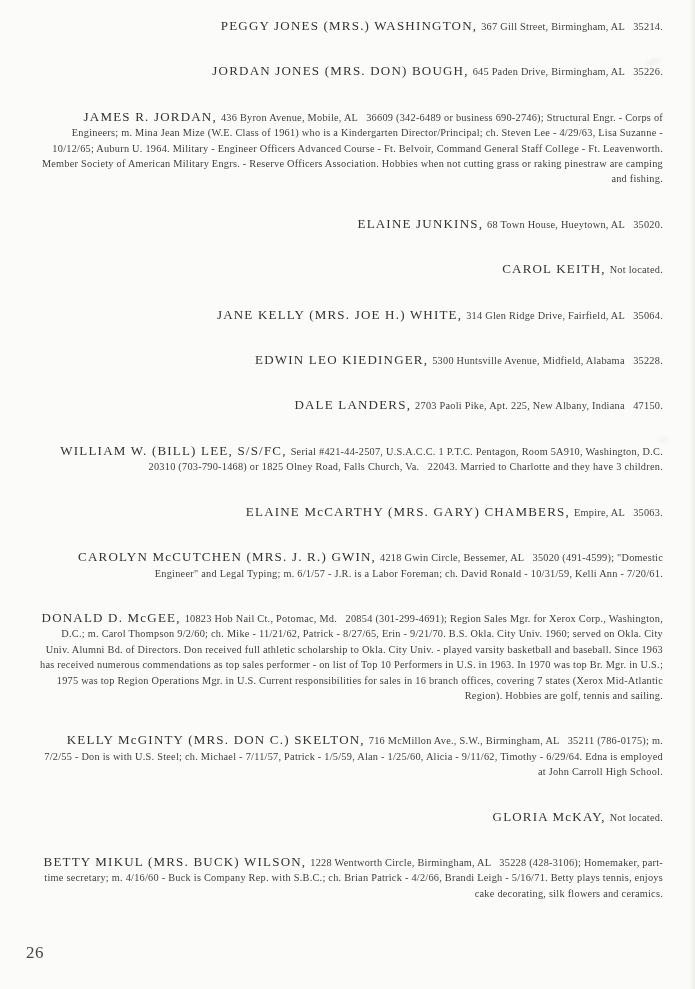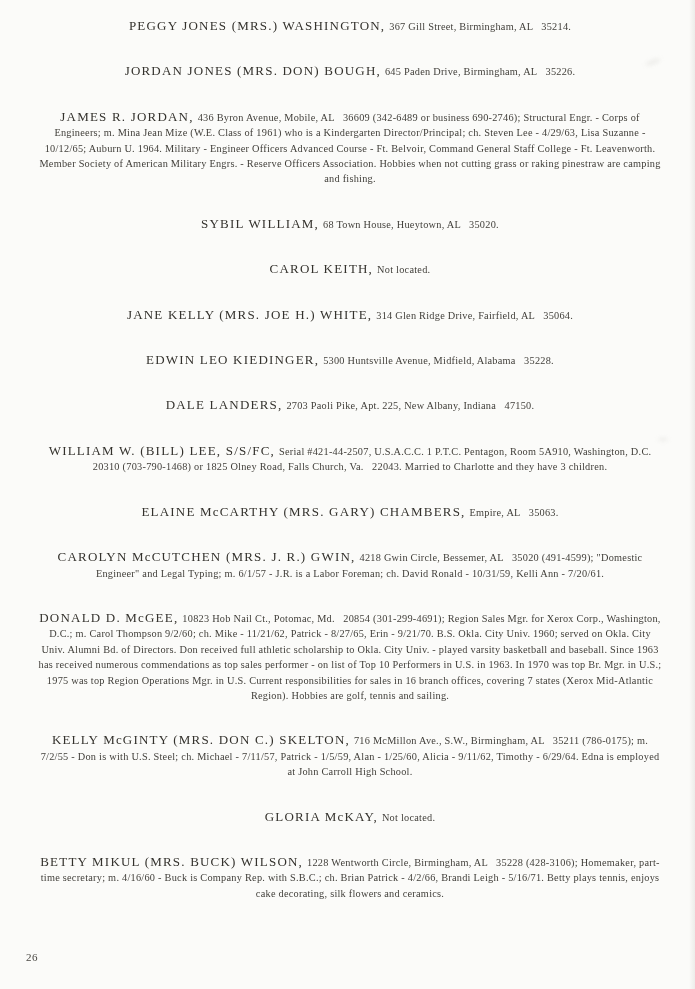--- a/index.html
+++ b/index.html
@@ -17,39 +17,39 @@
   .page {
     position: absolute;
     top: 18px;
     left: 37px;
     width: 626px;
   }
   .entry {
     margin: 0 0 30px 0;
     line-height: 13.4px;
     color: #3e3c37;
-    text-align: center;
+    text-align: right;
   }
   .entry-name {
     font-size: 13px;
     letter-spacing: 1.2px;
     color: #34322d;
     white-space: pre-wrap;
   }
   .entry-details {
     font-size: 10.3px;
     letter-spacing: 0.25px;
     color: #403e39;
     white-space: pre-wrap;
   }
   .page-number {
     position: absolute;
     left: 26px;
     bottom: 26px;
-    font-size: 11px;
+    font-size: 17px;
     color: #4a4843;
     letter-spacing: 0.5px;
   }
   
   .smudge {
     position: absolute;
     background: #d9d8d4;
     opacity: 0.45;
     filter: blur(2px);
     border-radius: 50%;
@@ -71,21 +71,21 @@
 <body>
 
 <div class="streak"></div>
 <div class="smudge smudge-1"></div>
 <div class="smudge smudge-2"></div>
 
 <div class="page">
   <p class="entry"><span class="entry-name">PEGGY JONES (MRS.) WASHINGTON,</span> <span class="entry-details">367 Gill Street, Birmingham, AL   35214.</span></p>
   <p class="entry"><span class="entry-name">JORDAN JONES (MRS. DON) BOUGH,</span> <span class="entry-details">645 Paden Drive, Birmingham, AL   35226.</span></p>
   <p class="entry"><span class="entry-name">JAMES R. JORDAN,</span> <span class="entry-details">436 Byron Avenue, Mobile, AL   36609 (342-6489 or business 690-2746); Structural Engr. - Corps of Engineers; m. Mina Jean Mize (W.E. Class of 1961) who is a Kindergarten Director/Principal; ch. Steven Lee - 4/29/63, Lisa Suzanne - 10/12/65; Auburn U. 1964. Military - Engineer Officers Advanced Course - Ft. Belvoir, Command General Staff College - Ft. Leavenworth. Member Society of American Military Engrs. - Reserve Officers Association. Hobbies when not cutting grass or raking pinestraw are camping and fishing.</span></p>
-  <p class="entry"><span class="entry-name">SYBIL WILLIAM,</span> <span class="entry-details">68 Town House, Hueytown, AL   35020.</span></p>
+  <p class="entry"><span class="entry-name">ELAINE JUNKINS,</span> <span class="entry-details">68 Town House, Hueytown, AL   35020.</span></p>
   <p class="entry"><span class="entry-name">CAROL KEITH,</span> <span class="entry-details">Not located.</span></p>
   <p class="entry"><span class="entry-name">JANE KELLY (MRS. JOE H.) WHITE,</span> <span class="entry-details">314 Glen Ridge Drive, Fairfield, AL   35064.</span></p>
   <p class="entry"><span class="entry-name">EDWIN LEO KIEDINGER,</span> <span class="entry-details">5300 Huntsville Avenue, Midfield, Alabama   35228.</span></p>
   <p class="entry"><span class="entry-name">DALE LANDERS,</span> <span class="entry-details">2703 Paoli Pike, Apt. 225, New Albany, Indiana   47150.</span></p>
   <p class="entry"><span class="entry-name">WILLIAM W. (BILL) LEE, S/S/FC,</span> <span class="entry-details">Serial #421-44-2507, U.S.A.C.C. 1 P.T.C. Pentagon, Room 5A910, Washington, D.C.   20310 (703-790-1468) or 1825 Olney Road, Falls Church, Va.   22043. Married to Charlotte and they have 3 children.</span></p>
   <p class="entry"><span class="entry-name">ELAINE McCARTHY (MRS. GARY) CHAMBERS,</span> <span class="entry-details">Empire, AL   35063.</span></p>
   <p class="entry"><span class="entry-name">CAROLYN McCUTCHEN (MRS. J. R.) GWIN,</span> <span class="entry-details">4218 Gwin Circle, Bessemer, AL   35020 (491-4599); "Domestic Engineer" and Legal Typing; m. 6/1/57 - J.R. is a Labor Foreman; ch. David Ronald - 10/31/59, Kelli Ann - 7/20/61.</span></p>
   <p class="entry"><span class="entry-name">DONALD D. McGEE,</span> <span class="entry-details">10823 Hob Nail Ct., Potomac, Md.   20854 (301-299-4691); Region Sales Mgr. for Xerox Corp., Washington, D.C.; m. Carol Thompson 9/2/60; ch. Mike - 11/21/62, Patrick - 8/27/65, Erin - 9/21/70. B.S. Okla. City Univ. 1960; served on Okla. City Univ. Alumni Bd. of Directors. Don received full athletic scholarship to Okla. City Univ. - played varsity basketball and baseball. Since 1963 has received numerous commendations as top sales performer - on list of Top 10 Performers in U.S. in 1963. In 1970 was top Br. Mgr. in U.S.; 1975 was top Region Operations Mgr. in U.S. Current responsibilities for sales in 16 branch offices, covering 7 states (Xerox Mid-Atlantic Region). Hobbies are golf, tennis and sailing.</span></p>
   <p class="entry"><span class="entry-name">KELLY McGINTY (MRS. DON C.) SKELTON,</span> <span class="entry-details">716 McMillon Ave., S.W., Birmingham, AL   35211 (786-0175); m. 7/2/55 - Don is with U.S. Steel; ch. Michael - 7/11/57, Patrick - 1/5/59, Alan - 1/25/60, Alicia - 9/11/62, Timothy - 6/29/64. Edna is employed at John Carroll High School.</span></p>
   <p class="entry"><span class="entry-name">GLORIA McKAY,</span> <span class="entry-details">Not located.</span></p>

